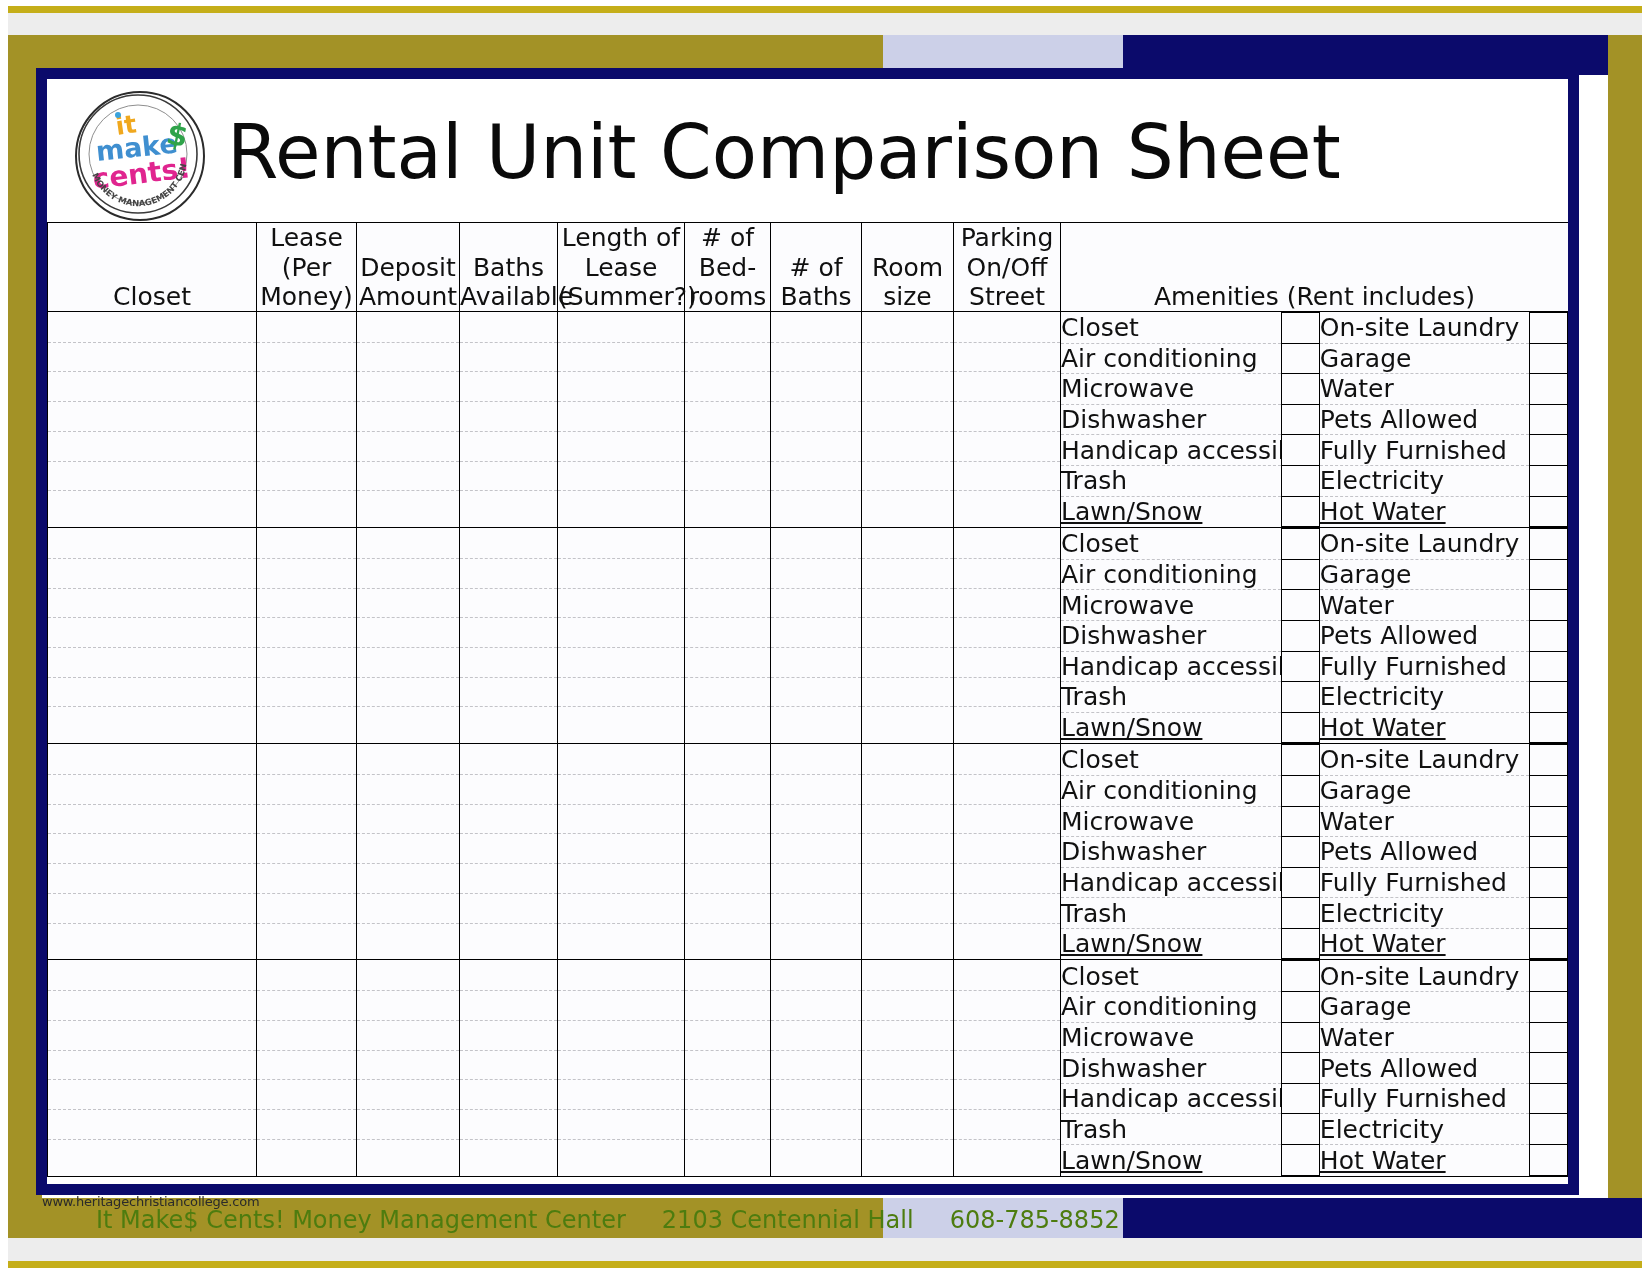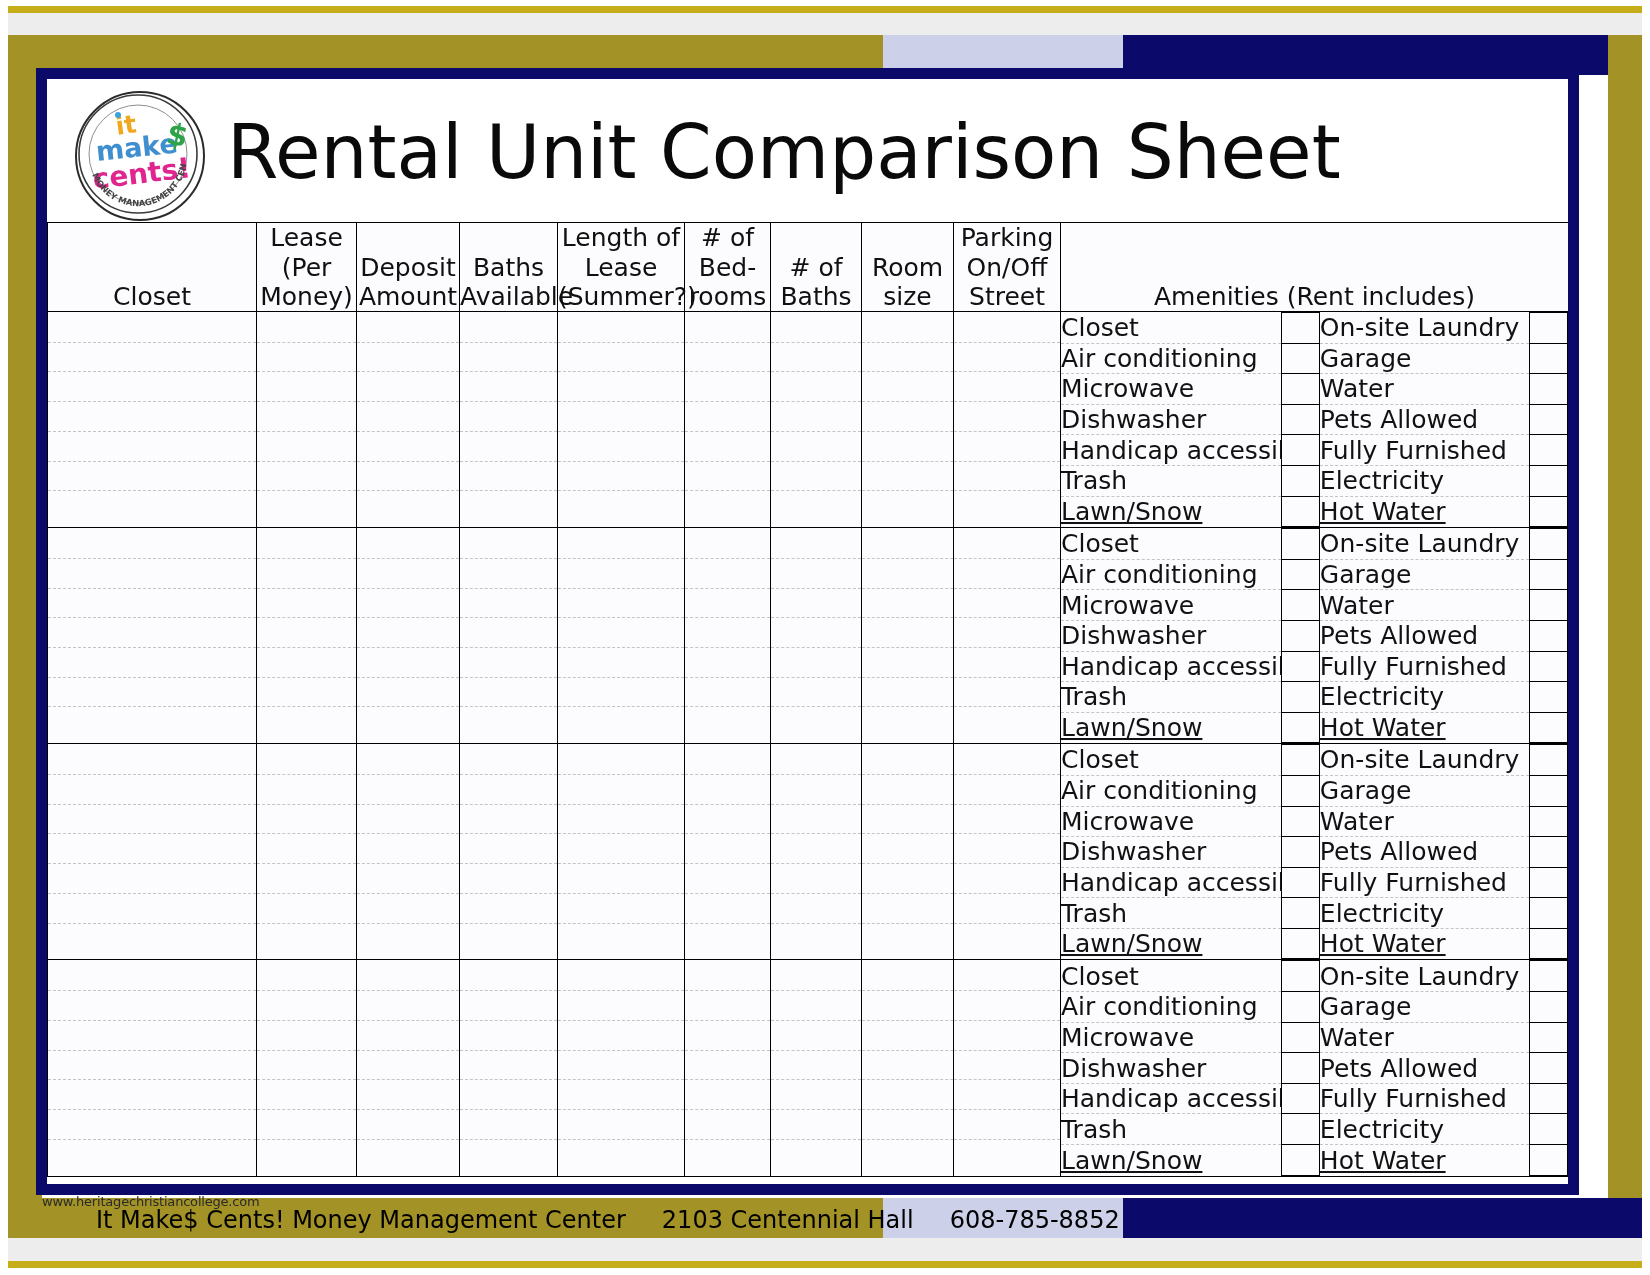--- a/index.html
+++ b/index.html
@@ -231,21 +231,21 @@
     font-size: 13px;
     color: #2a2a2a;
     letter-spacing: -0.2px;
   }
   #footer-main {
     position: absolute;
     left: 96px;
     top: 1206px;
     font-family: "DejaVu Sans", sans-serif;
     font-size: 24px;
-    color: #000000;
+    color: #4d7c0f;
     white-space: nowrap;
   }
   #footer-main .gap1 { display:inline-block; width: 36px; }
   #footer-main .gap2 { display:inline-block; width: 36px; }
 </style>
 </head>
 <body>
 
 <div id="page">
 

